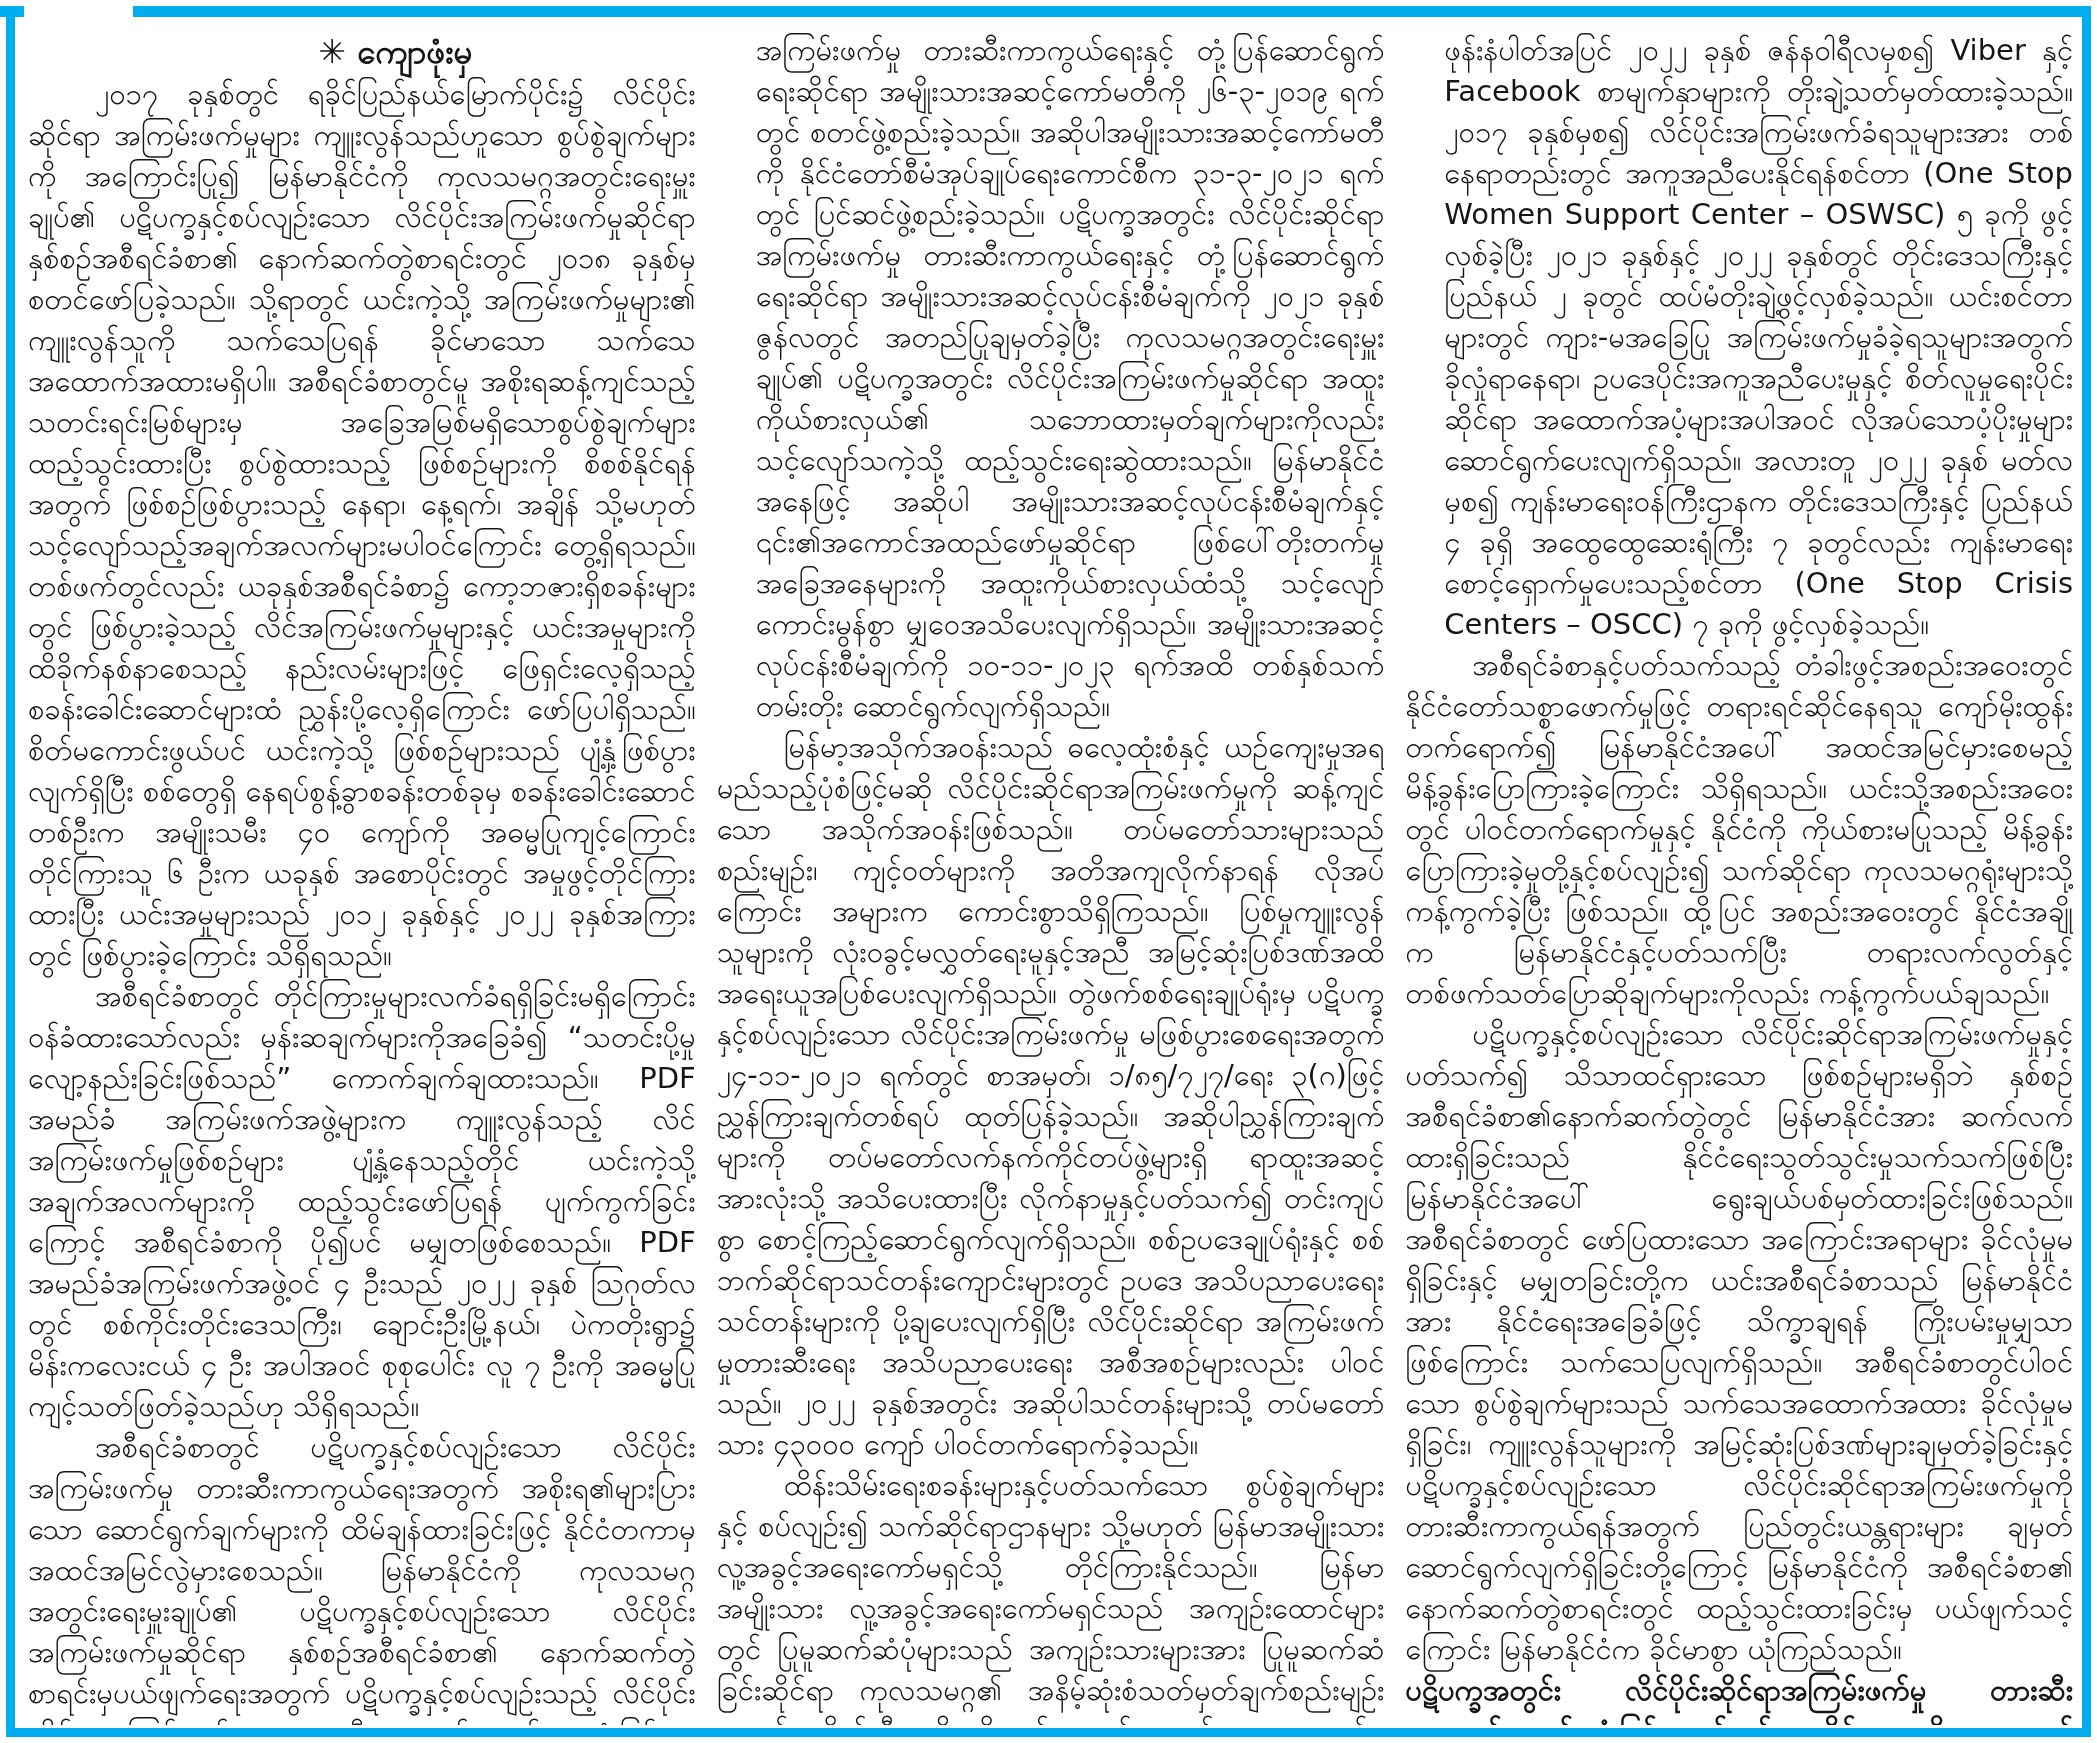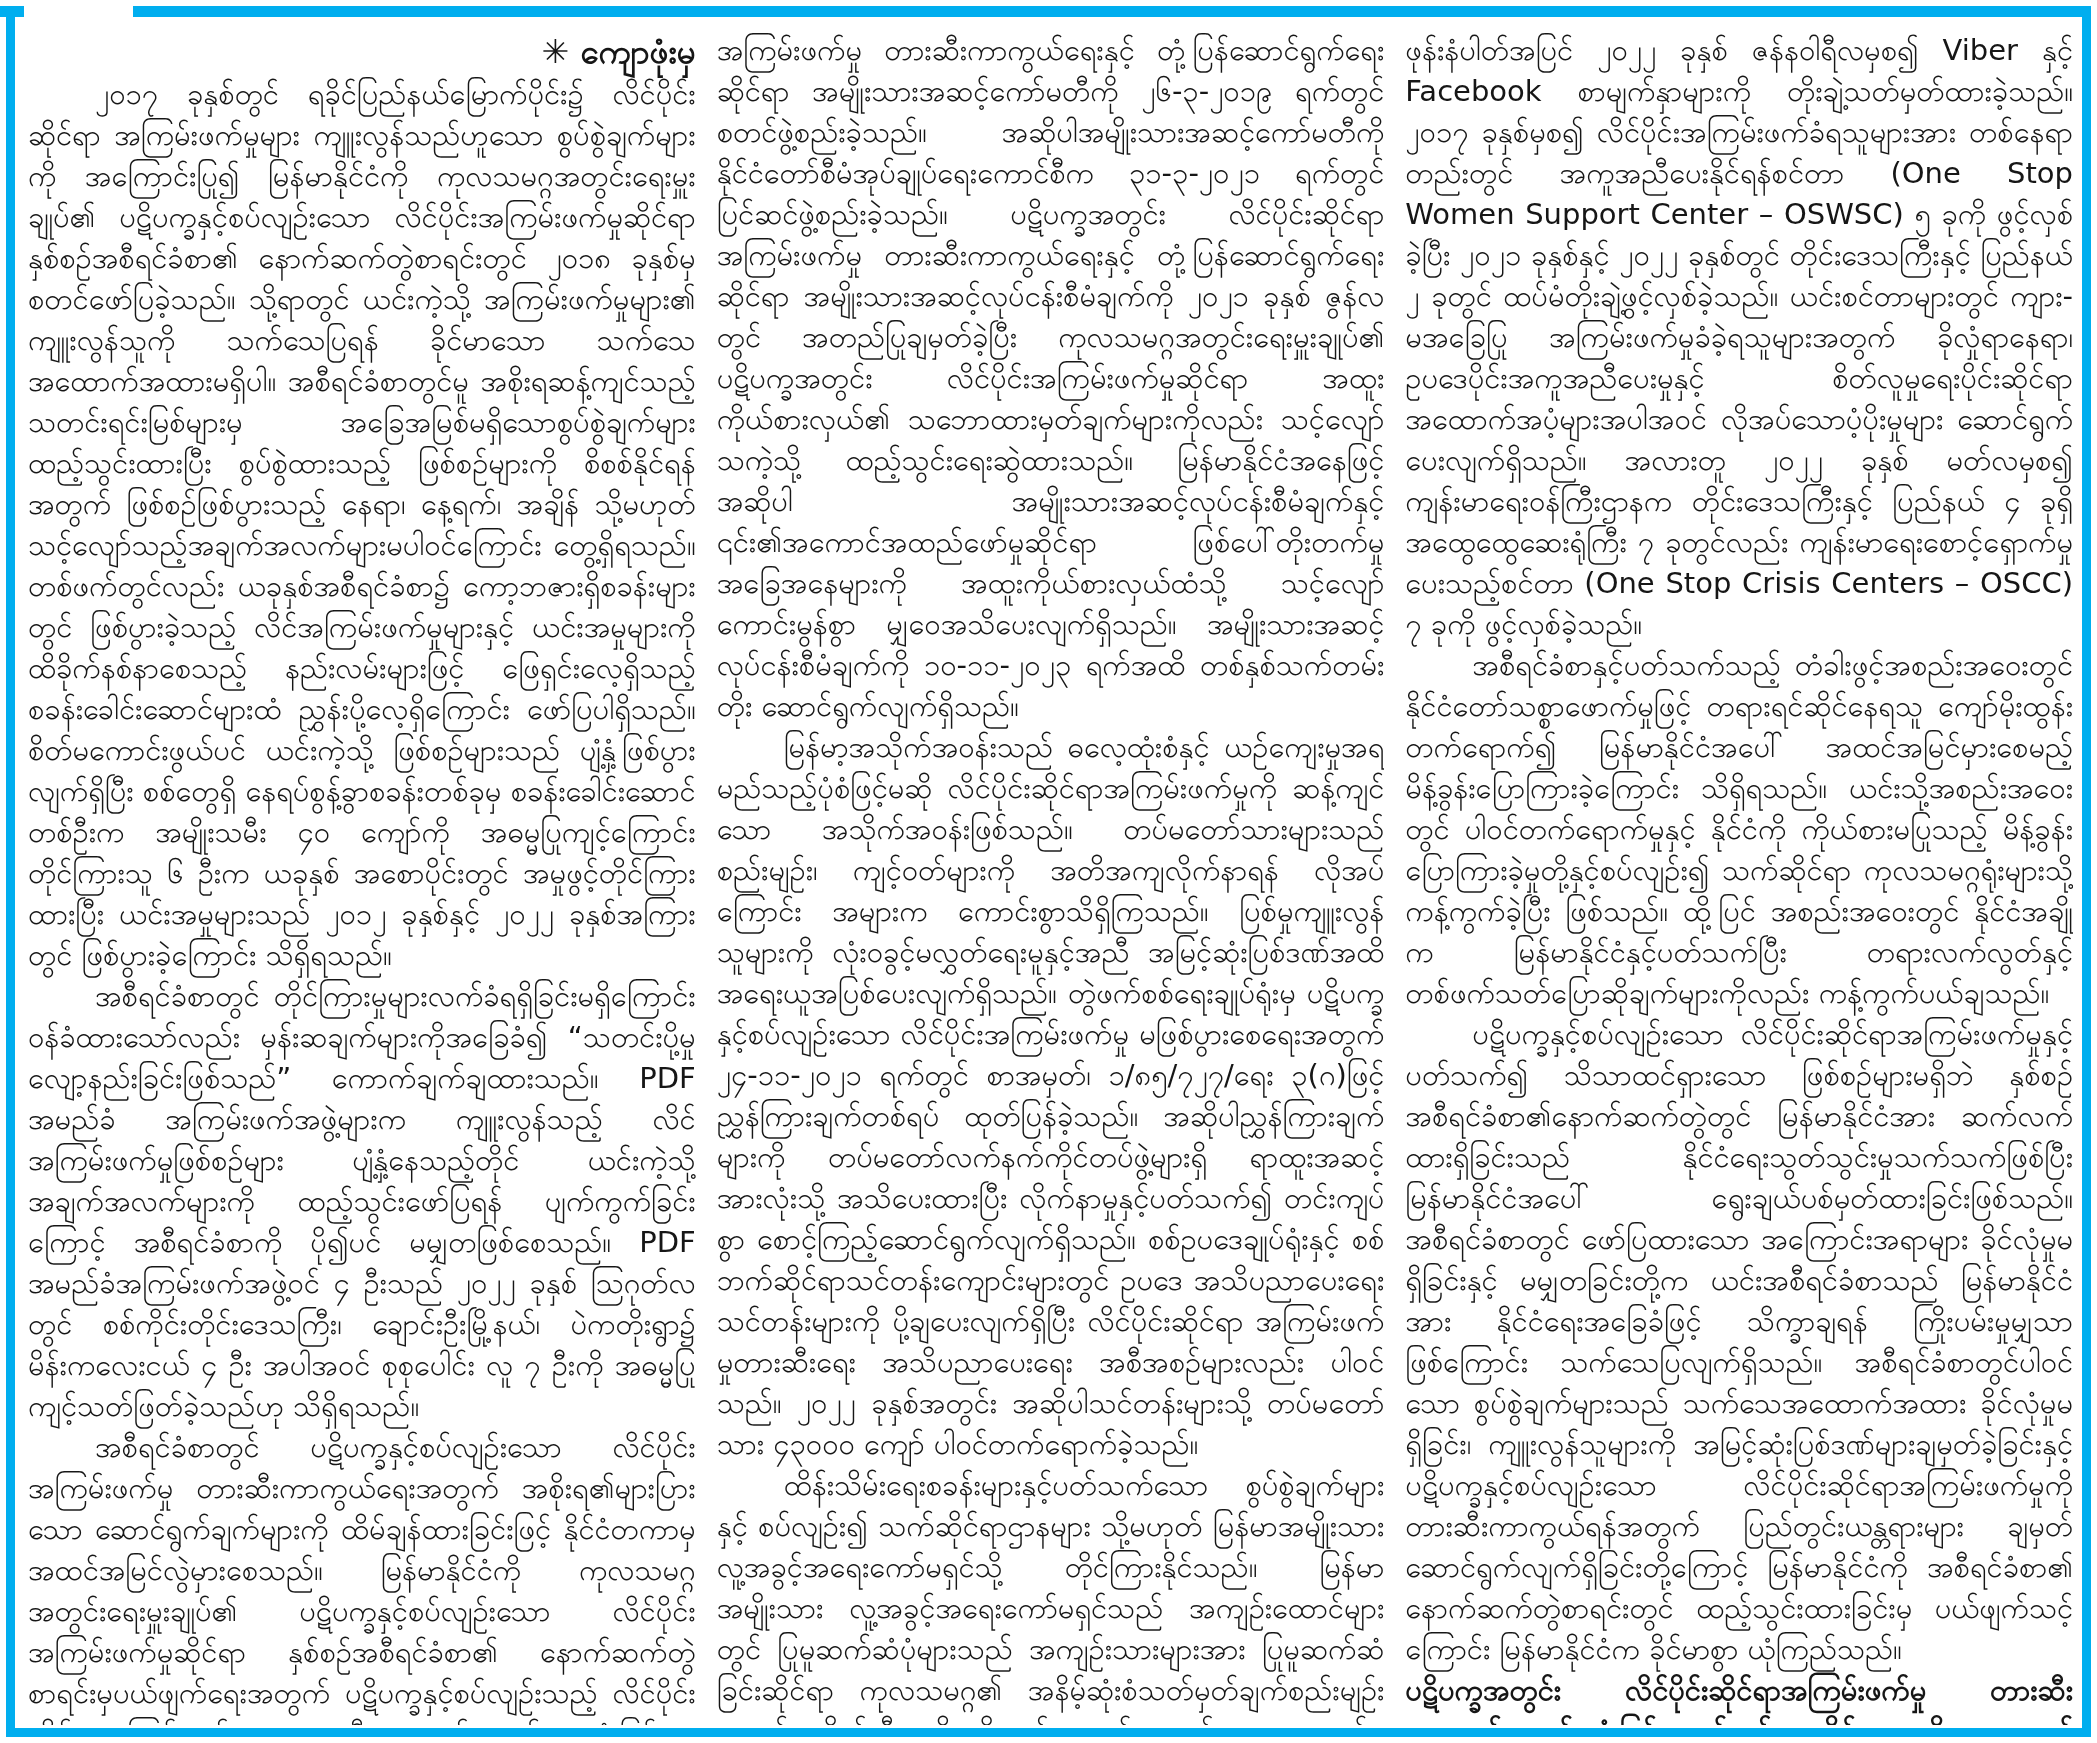--- a/index.html
+++ b/index.html
@@ -28,28 +28,28 @@
   .col{
     flex:1 1 0;
     min-width:0;
     text-align:justify;
     font-size:29px;
     line-height:41px;
     word-break:normal;
     overflow:hidden;
   }
   .col p{margin:0;text-indent:67px;}
-  .col p.cont{text-indent:0;}
+  .col p.cont{text-indent:0;margin-left:39px;}
   .section-title{
     font-weight:bold;
     font-size:33px;
     line-height:44px;
     margin:0 0 2.8px 0;
     text-indent:0;
-    text-align:right;
+    text-align:center;
   }
   .signature-block{
     margin-top:44px;
     font-weight:bold;
     text-indent:0 !important;
   }
 </style>
 </head>
 <body>
 

